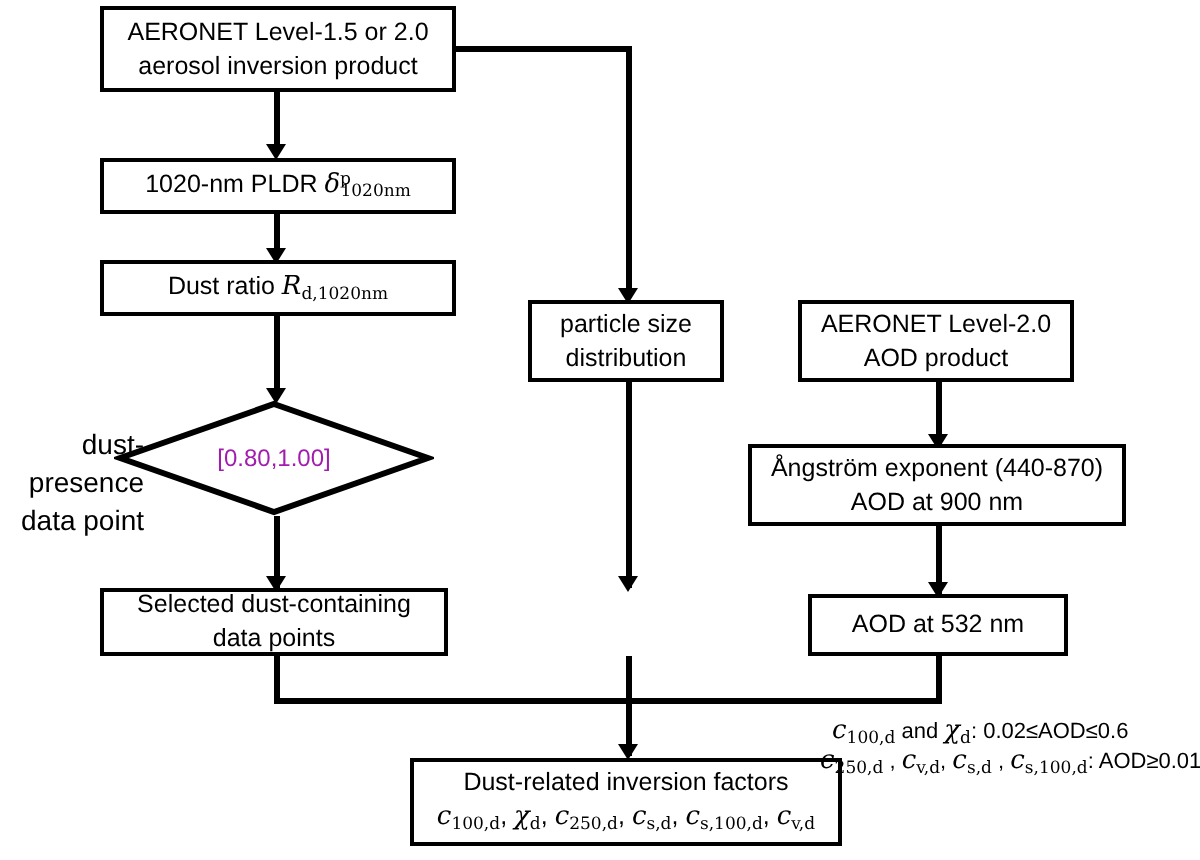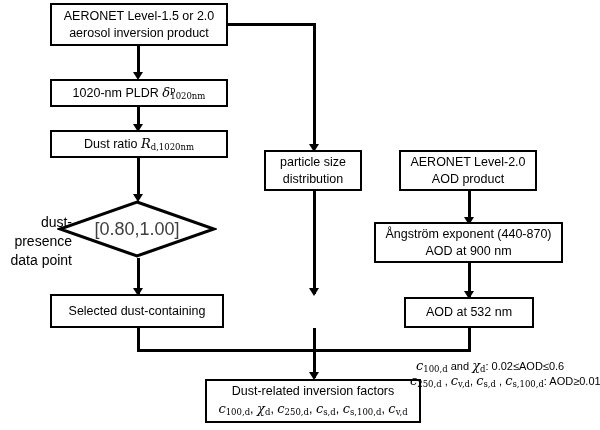--- a/index.html
+++ b/index.html
@@ -55,22 +55,22 @@
     position: absolute;
     z-index: 3;
   }
   .diamond-wrap svg { display: block; }
   .diamond-label {
     position: absolute;
     inset: 0;
     display: flex;
     align-items: center;
     justify-content: center;
-    font-size: 18px;
-    color: #404040;
+    font-size: 12px;
+    color: #a21caf;
   }
 
   .side-label {
     position: absolute;
     font-size: 14px;
     color: #000;
     text-align: right;
     line-height: 1.35;
     z-index: 3;
   }
@@ -165,20 +165,21 @@
   </div>
 
   <div class="side-label" style="left:0px; top:213px; width:72px;">
     <span class="ln">dust-presence</span>
     <span class="ln">data point</span>
   </div>
 
   <div class="node" style="left:50px; top:294px; width:174px; height:34px;">
     <span class="lines">
       <span class="ln">Selected dust-containing</span>
+      <span class="ln">data points</span>
     </span>
   </div>
 
   <div class="node" style="left:264px; top:150px; width:98px; height:41px;">
     <span class="lines">
       <span class="ln">particle size</span>
       <span class="ln">distribution</span>
     </span>
   </div>
 

